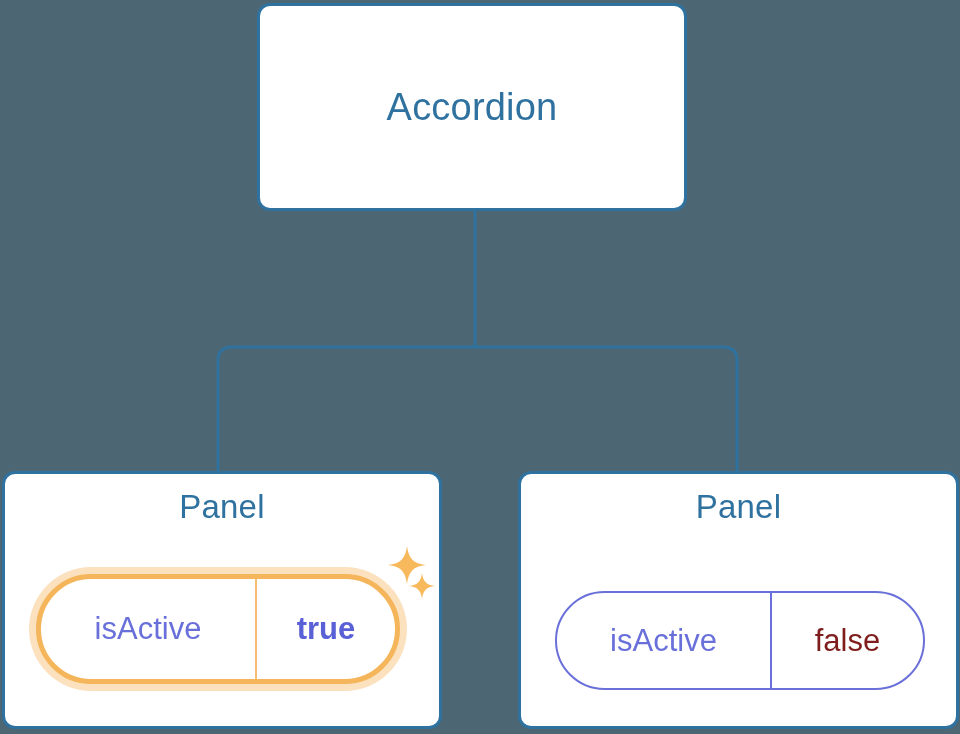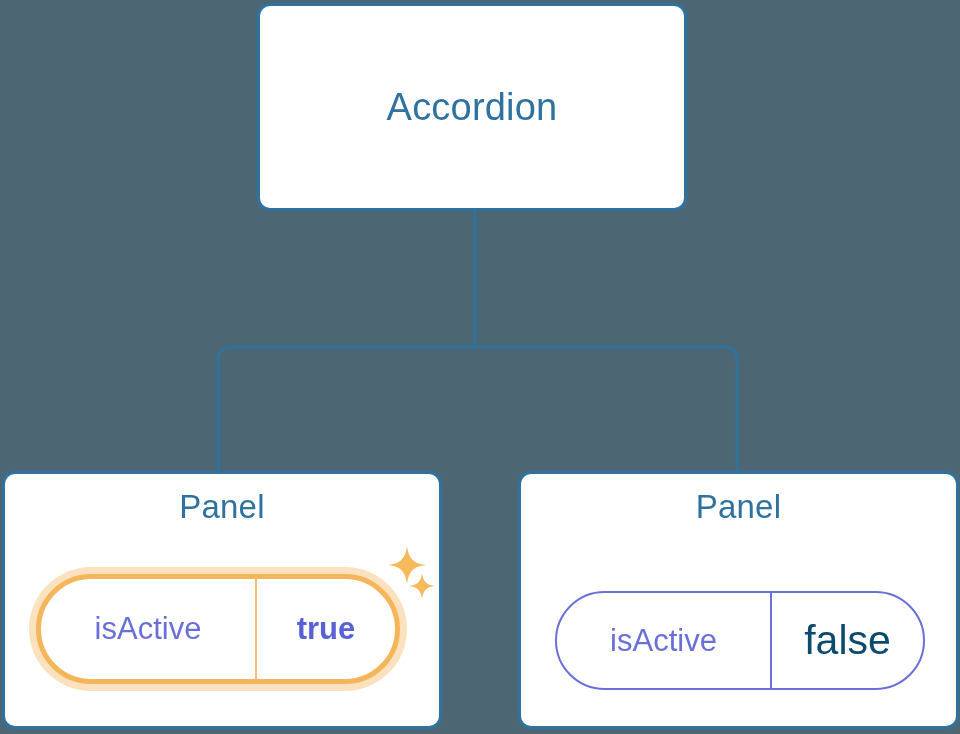--- a/index.html
+++ b/index.html
@@ -135,22 +135,22 @@
     height: 99px;
     width: 370px;
   }
   #pill-right .pill-key {
     width: 213px;
     font-size: 31px;
     color: #6a70da;
   }
   #pill-right .pill-val {
     flex: 1;
-    font-size: 41px;
-    color: #0c4a6e;
+    font-size: 31px;
+    color: #7f1d1d;
     border-left: 2px solid #6a70da;
   }
 
   
   .sparkle {
     position: absolute;
     pointer-events: none;
   }
   #sparkle-large {
     left: 388px;

